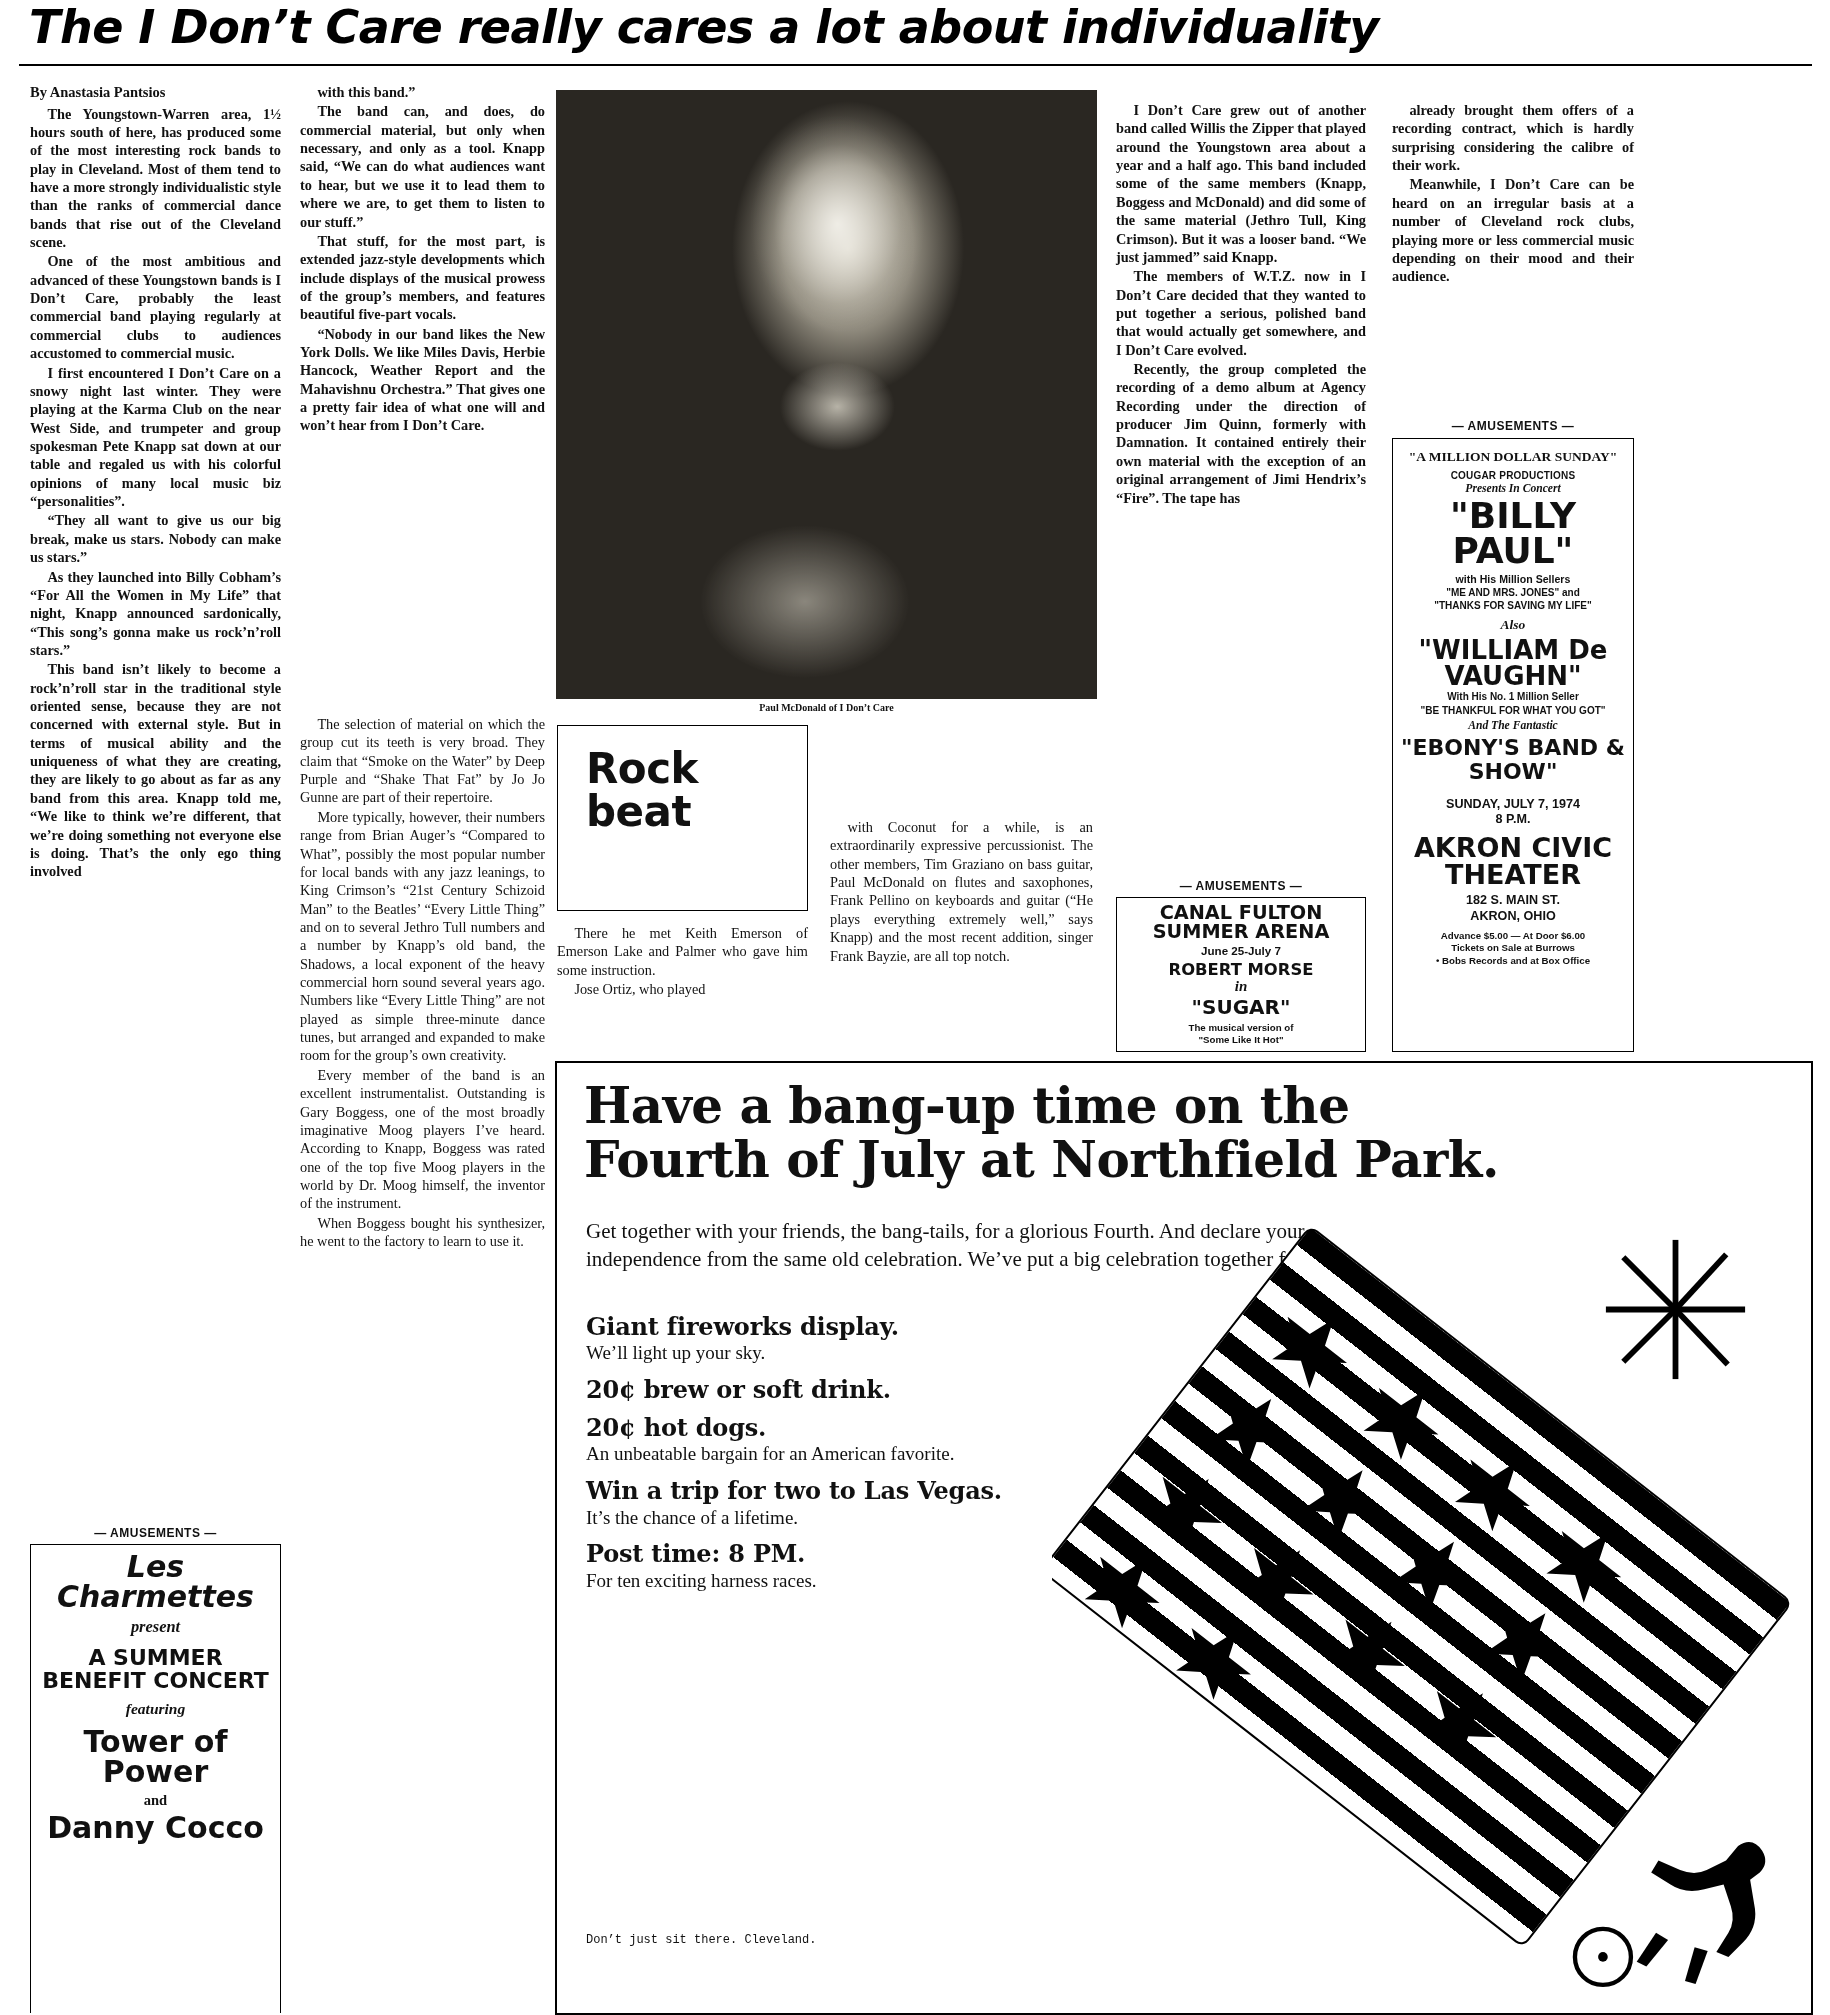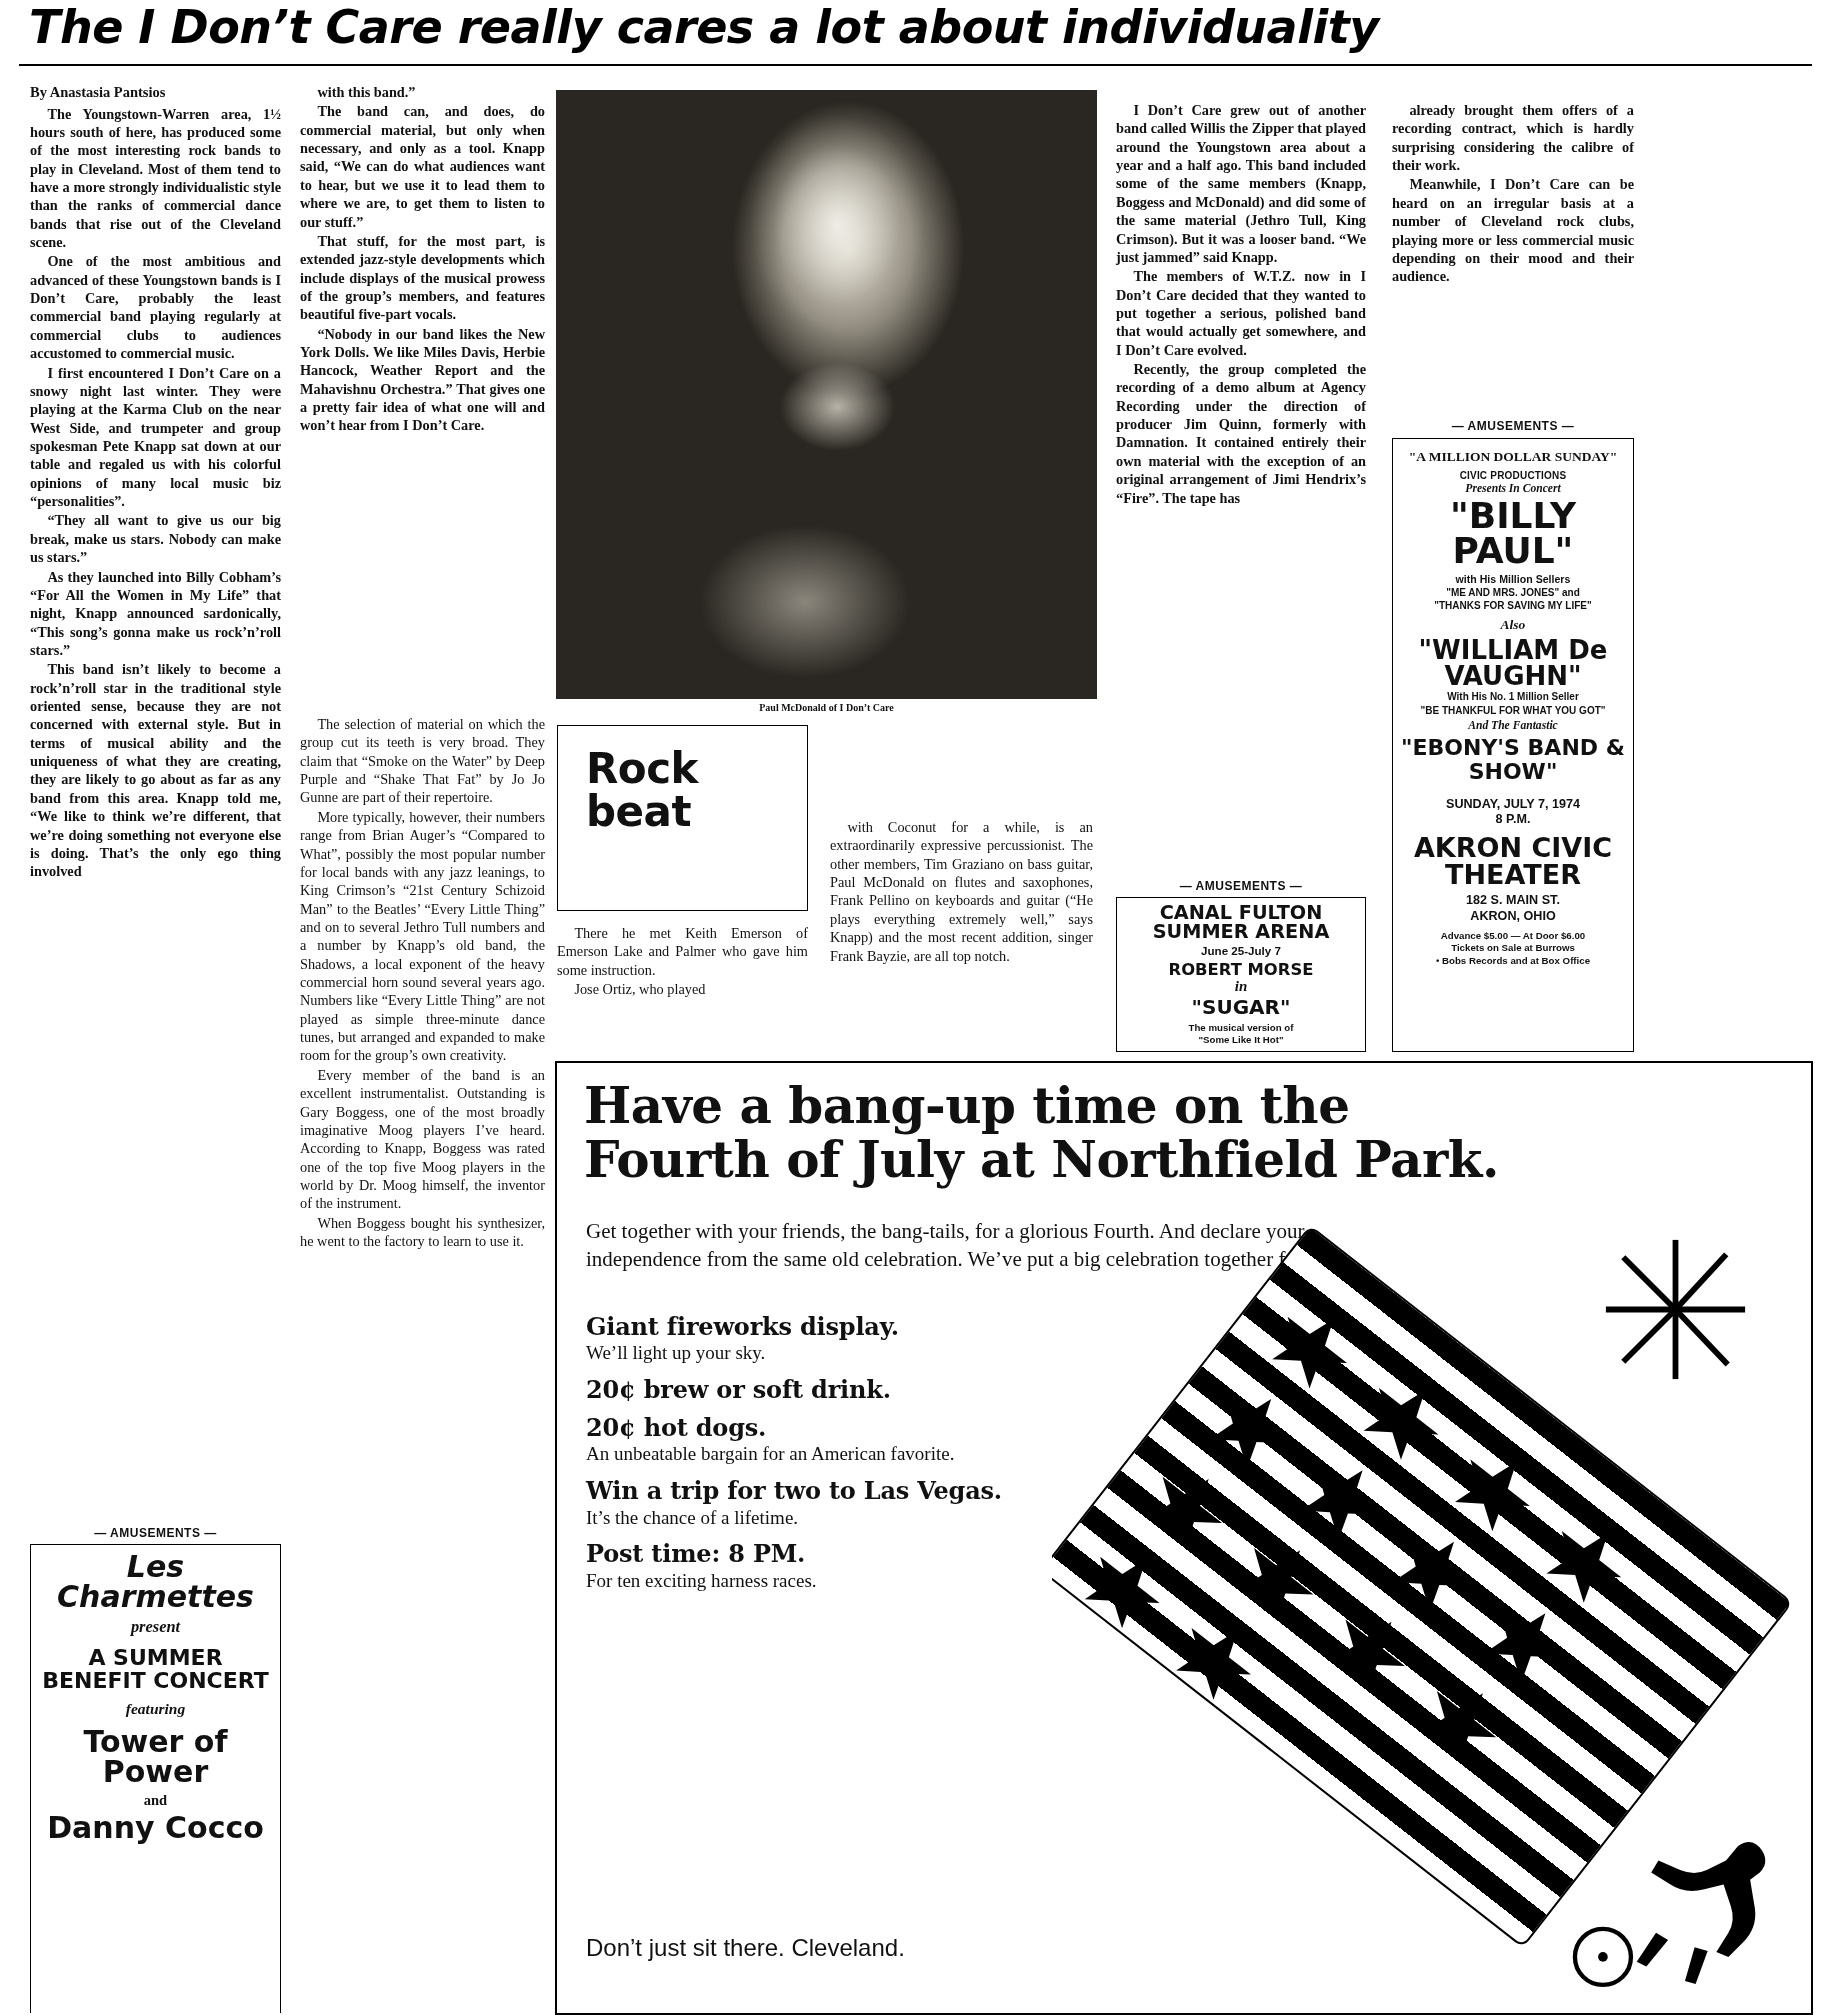--- a/index.html
+++ b/index.html
@@ -299,22 +299,22 @@
     font-family: "Liberation Serif", serif;
     font-size: 19px;
     line-height: 1.22;
     margin-top: 1.9px;
   }
   .north-tail {
     position: absolute;
     left: 29px;
     top: 870px;
     width: 435px;
-    font-family: Liberation Sans, sans-serif;
-    font-size: 24px;
+    font-family: Liberation Mono, monospace;
+    font-size: 12px;
     line-height: 1.22;
   }
 
   
   .cracker {
     position: absolute;
     right: 4.8px;
     top: 145px;
     width: 754px;
     height: 802px;
@@ -420,21 +420,21 @@
   </div>
 
   <div class="col c4">
     <p>already brought them offers of a recording contract, which is hardly surprising considering the calibre of their work.</p>
     <p>Meanwhile, I Don’t Care can be heard on an irregular basis at a number of Cleveland rock clubs, playing more or less commercial music depending on their mood and their audience.</p>
   </div>
 
   <div class="amuse-label amuse-right-label">— AMUSEMENTS —</div>
   <div class="ad-box ad-billy">
     <div class="l1">"A MILLION DOLLAR SUNDAY"</div>
-    <div class="l2">CIVIC PRODUCTIONS</div>
+    <div class="l2">COUGAR PRODUCTIONS</div>
     <div class="l3">Presents In Concert</div>
     <div class="big1">"BILLY PAUL"</div>
     <div class="sm">with His Million Sellers</div>
     <div class="sm2" style="white-space:pre-line">"ME AND MRS. JONES" and
 "THANKS FOR SAVING MY LIFE"</div>
     <div class="also">Also</div>
     <div class="big2">"WILLIAM De VAUGHN"</div>
     <div class="sm2">With His No. 1 Million Seller</div>
     <div class="sm2">"BE THANKFUL FOR WHAT YOU GOT"</div>
     <div class="l3">And The Fantastic</div>

